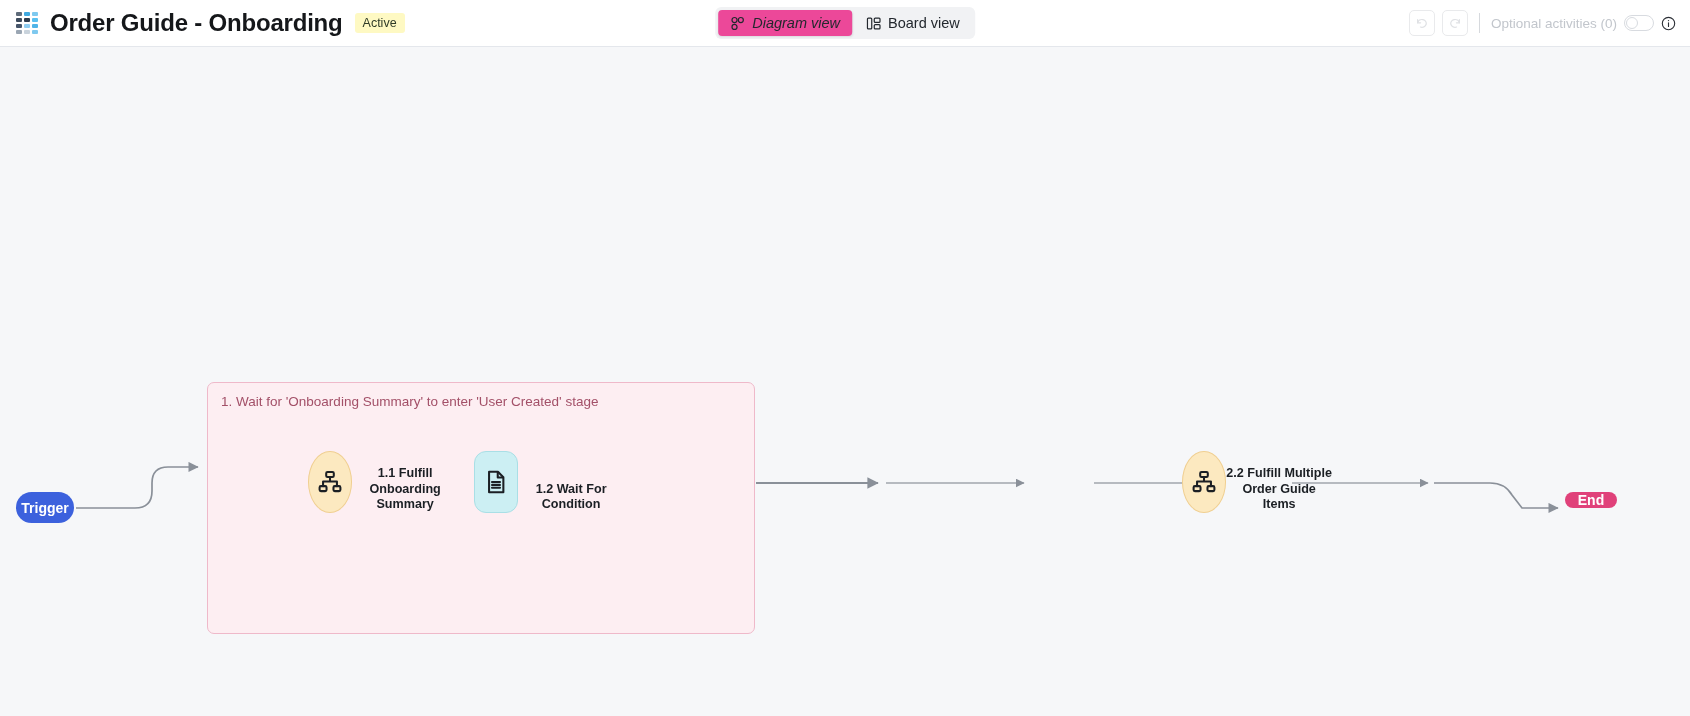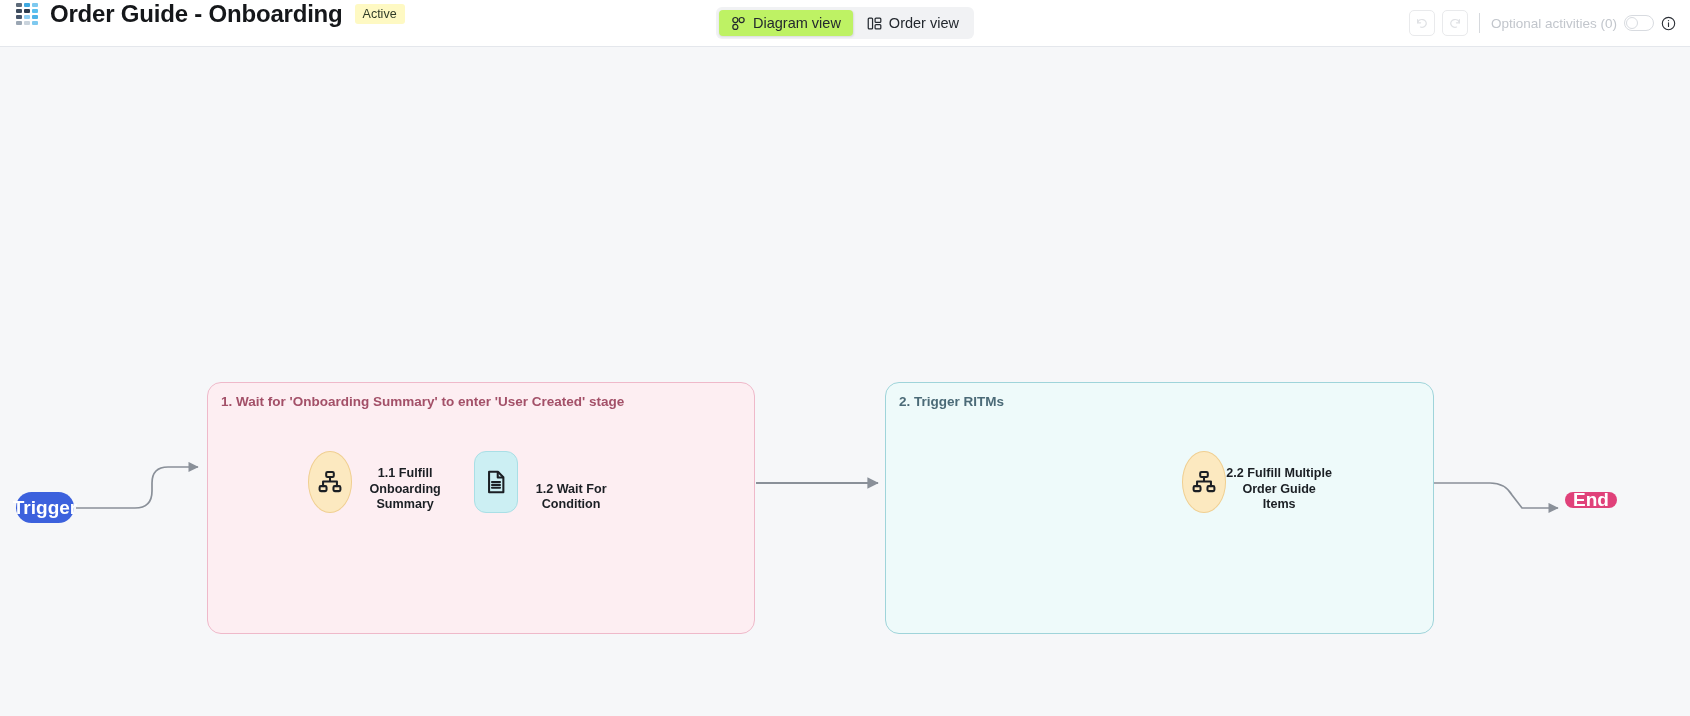--- a/index.html
+++ b/index.html
@@ -13,21 +13,21 @@
   }
 
   
   .topbar {
     position: relative;
     height: 47px;
     width: 100%;
     background: #ffffff;
     border-bottom: 1px solid #e4e7ec;
     display: flex;
-    align-items: flex-start;
+    align-items: center;
   }
 
   .brand-block {
     display: flex;
     align-items: center;
     padding-left: 16px;
     gap: 12px;
   }
 
   .logo-grid {
@@ -79,22 +79,23 @@
     color: #23282e;
     padding: 5px 12px;
     border-radius: 4px;
     cursor: pointer;
     white-space: nowrap;
     background: transparent;
     border: none;
     font-family: inherit;
   }
   .view-btn.active {
-    background: #bef264;
+    background: #ec4899;
     box-shadow: 0 1px 2px rgba(16,24,40,.10);
+    font-style: italic;
   }
 
   
   .toolbar-right {
     position: absolute;
     right: 14px;
     top: 50%;
     transform: translateY(-50%);
     display: flex;
     align-items: center;
@@ -147,43 +148,42 @@
     inset: 0;
     pointer-events: none;
   }
 
   
   .pill {
     position: absolute;
     display: flex;
     align-items: center;
     justify-content: center;
-    font-size: 19px;
+    font-size: 14px;
     font-weight: 700;
     color: #fff;
     border-radius: 18px;
     cursor: pointer;
   }
   .pill-trigger {
     left: 16px; top: 445px;
     width: 58px; height: 31px;
     background: #3c61dd;
   }
   .pill-end {
     left: 1565px; top: 445px;
     width: 52px; height: 16px;
     background: #e0417a;
   }
 
   
   .group {
     position: absolute;
-    border-radius: 14px;
+    border-radius: 7px;
     border: 1px solid;
-    font-weight: bold;
   }
   .group-title {
     position: absolute;
     top: 11px;
     left: 13px;
     font-size: 13.5px;
     white-space: nowrap;
   }
   .group-1 {
     left: 207px; top: 335px;
@@ -268,21 +268,21 @@
       <span>Diagram view</span>
     </button>
     <button class="view-btn">
       <span>
         <svg class="glyph" width="15" height="15" viewBox="0 0 16 16" fill="none" stroke="#23282e" stroke-width="1.3">
           <rect x="1.3" y="2.2" width="4.6" height="11.6" rx="1"></rect>
           <rect x="8.6" y="2.2" width="6.1" height="4.6" rx="1"></rect>
           <rect x="8.6" y="9.2" width="6.1" height="4.6" rx="1"></rect>
         </svg>
       </span>
-      <span>Order view</span>
+      <span>Board view</span>
     </button>
   </div>
 
   <div class="toolbar-right">
     <span class="icon-btn">
       <span>
         <svg class="glyph" width="14" height="14" viewBox="0 0 16 16" fill="none" stroke="#dfe1e4" stroke-width="1.4" stroke-linecap="round">
           <path d="M3 7.6 A5 4.4 0 1 1 6.2 12.6"></path>
             <path d="M3 4.2 L3 7.8 L6.4 7.8"></path>
         </svg>
@@ -367,23 +367,20 @@
         <svg class="glyph" width="26" height="26" viewBox="0 0 24 24" fill="none" stroke="#1b1f24" stroke-width="1.9" stroke-linejoin="round">
           <path d="M5.6 2.6 h8.2 l5 5 v13.8 h-13.2 z"></path>
           <path d="M13.6 2.8 v5 h4.9"></path>
           <path d="M8.3 12.1 h7.4 M8.3 14.7 h7.4 M8.3 17.3 h7.4" stroke-linecap="round"></path>
         </svg>
       </span>
     </div>
     <div class="node-label">1.2 Wait For Condition</div>
   </div>
 
-  <div class="group group-2">
-    <span class="group-title">2. Trigger RITMs</span>
-  </div>
 
 
   <div class="node" style="left:1182px; top:404px;">
     <div class="node-shape shape-circle fill-amber">
       <span>
         <svg class="glyph" width="26" height="26" viewBox="0 0 24 24" fill="none" stroke="#1b1f24" stroke-width="1.9" stroke-linejoin="round">
           <rect x="8.5" y="2.8" width="7" height="4.6" rx="1.2"></rect>
           <rect x="2.4" y="15.8" width="6.4" height="4.6" rx="1.2"></rect>
           <rect x="15.2" y="15.8" width="6.4" height="4.6" rx="1.2"></rect>
           <path d="M12 7.4 L12 11.6 M5.6 15.8 L5.6 11.6 L18.4 11.6 L18.4 15.8" stroke-linecap="round"></path>

